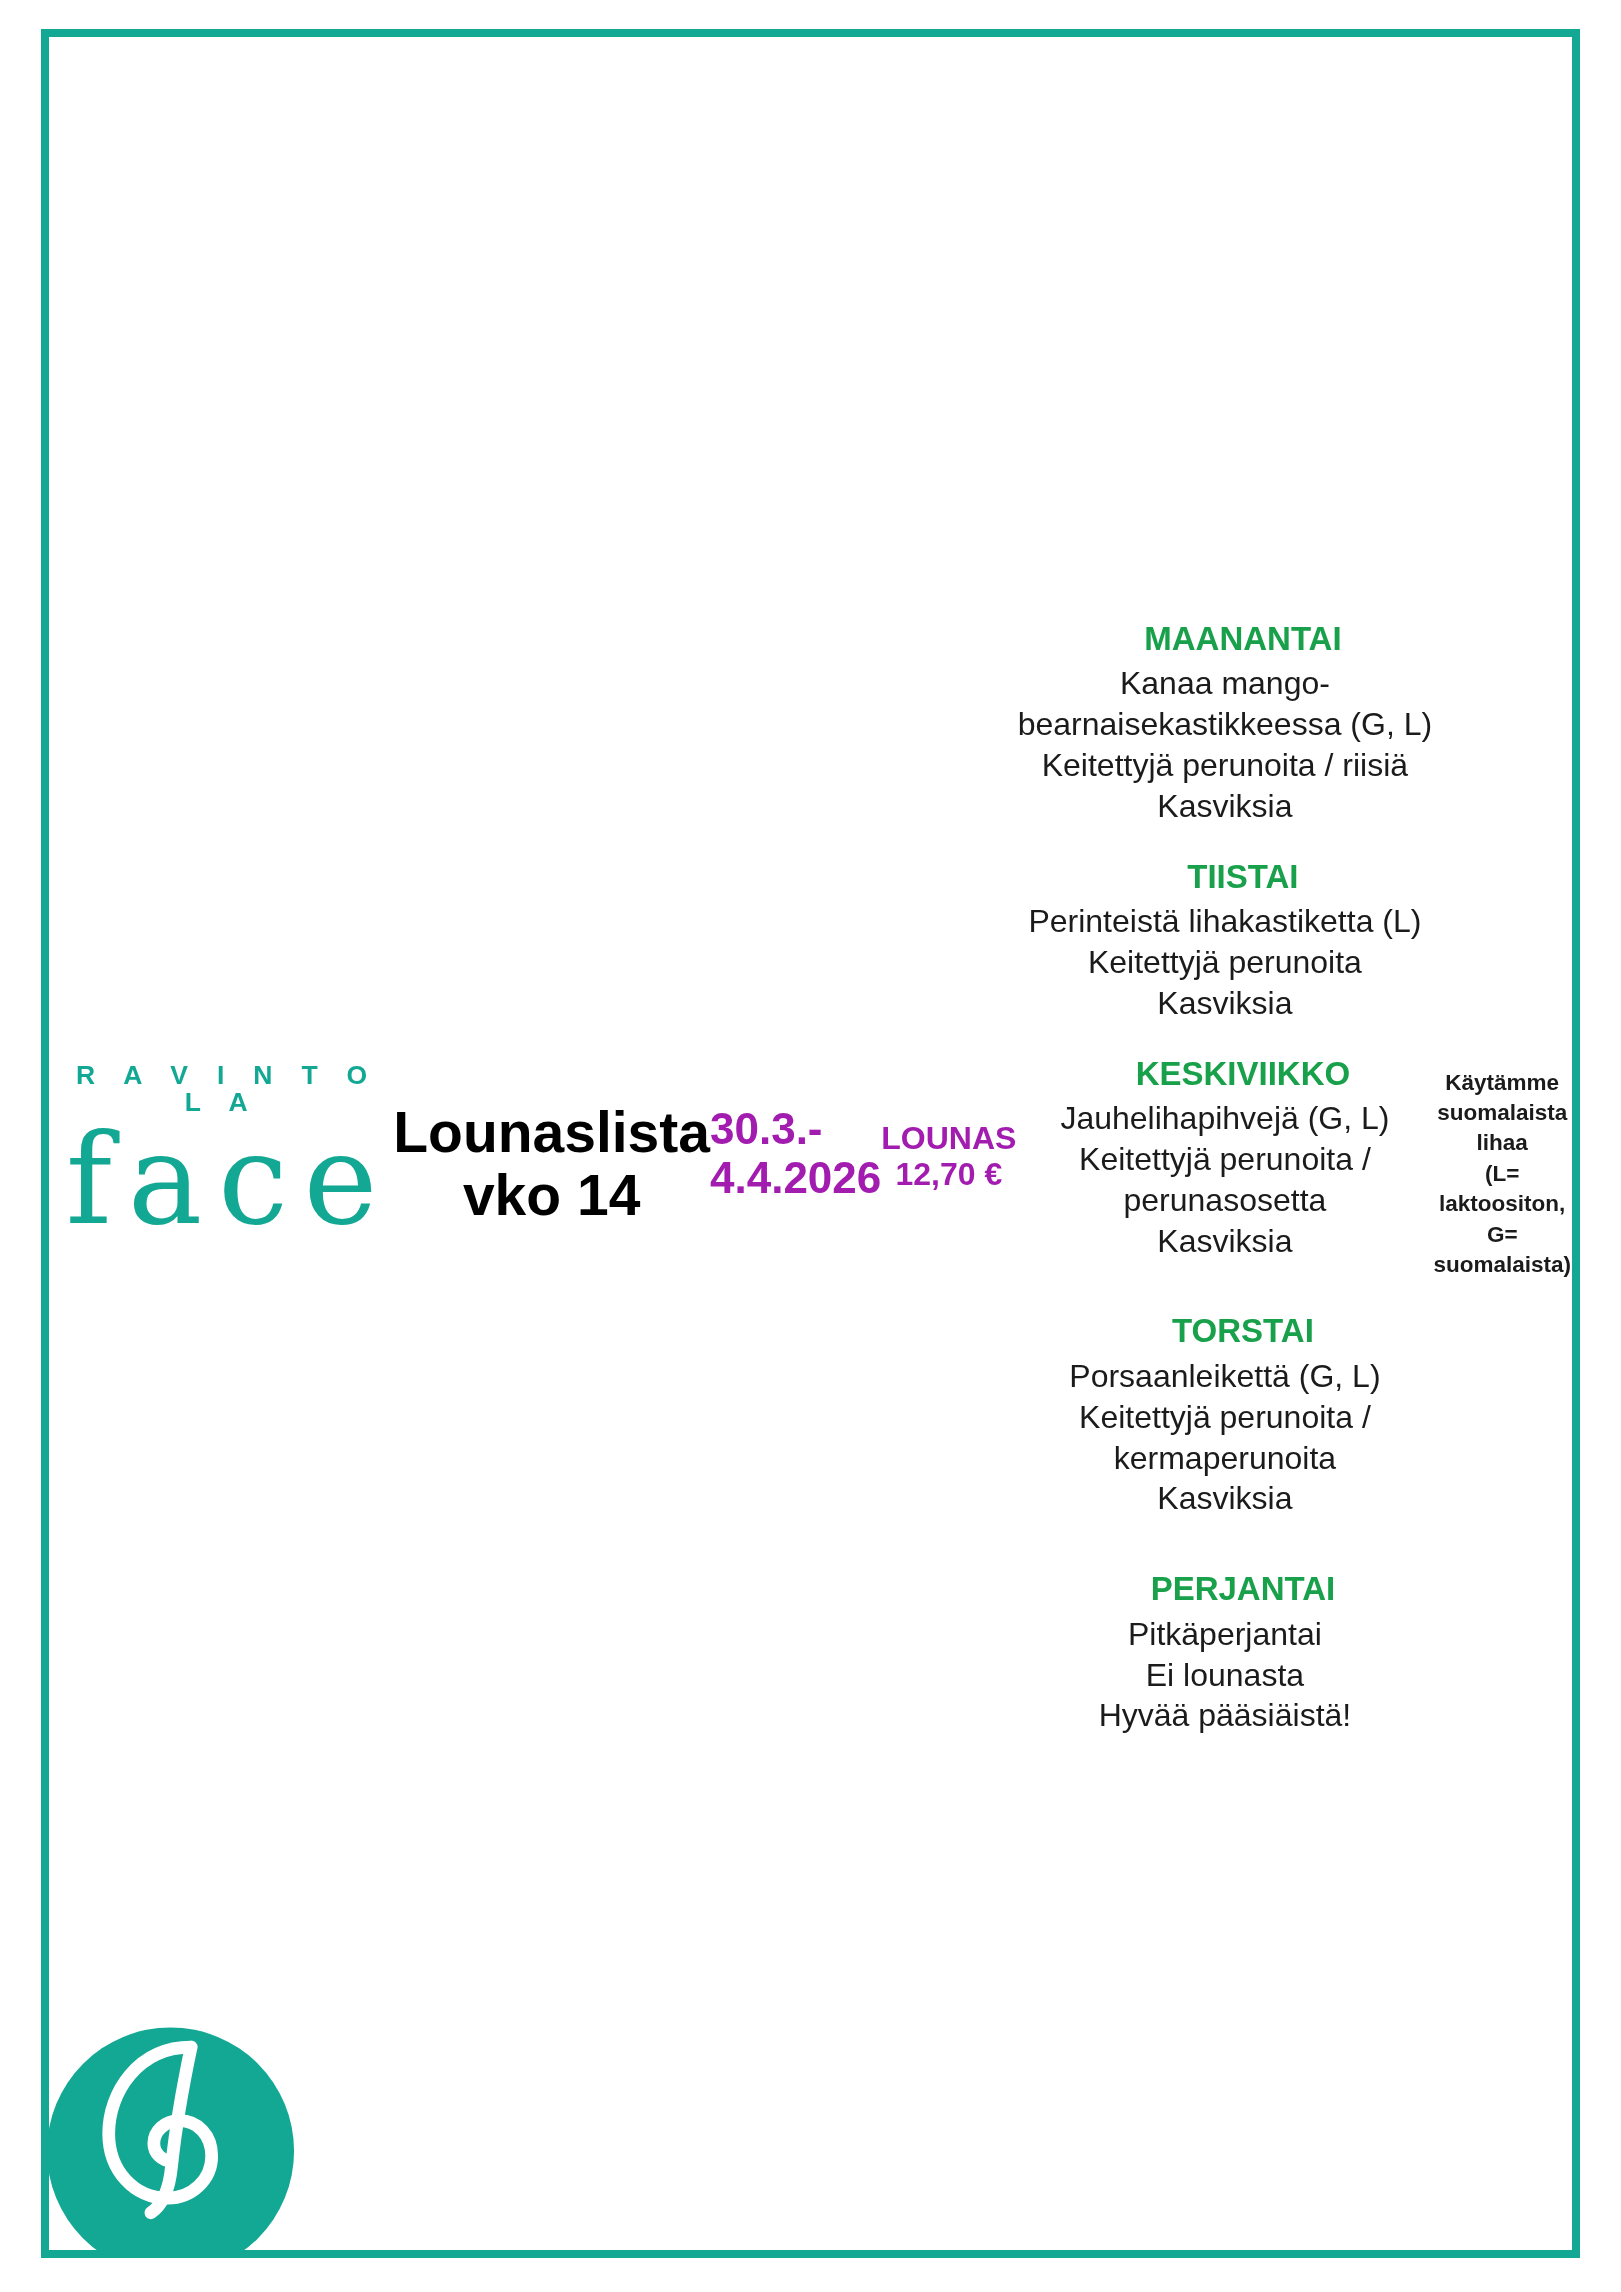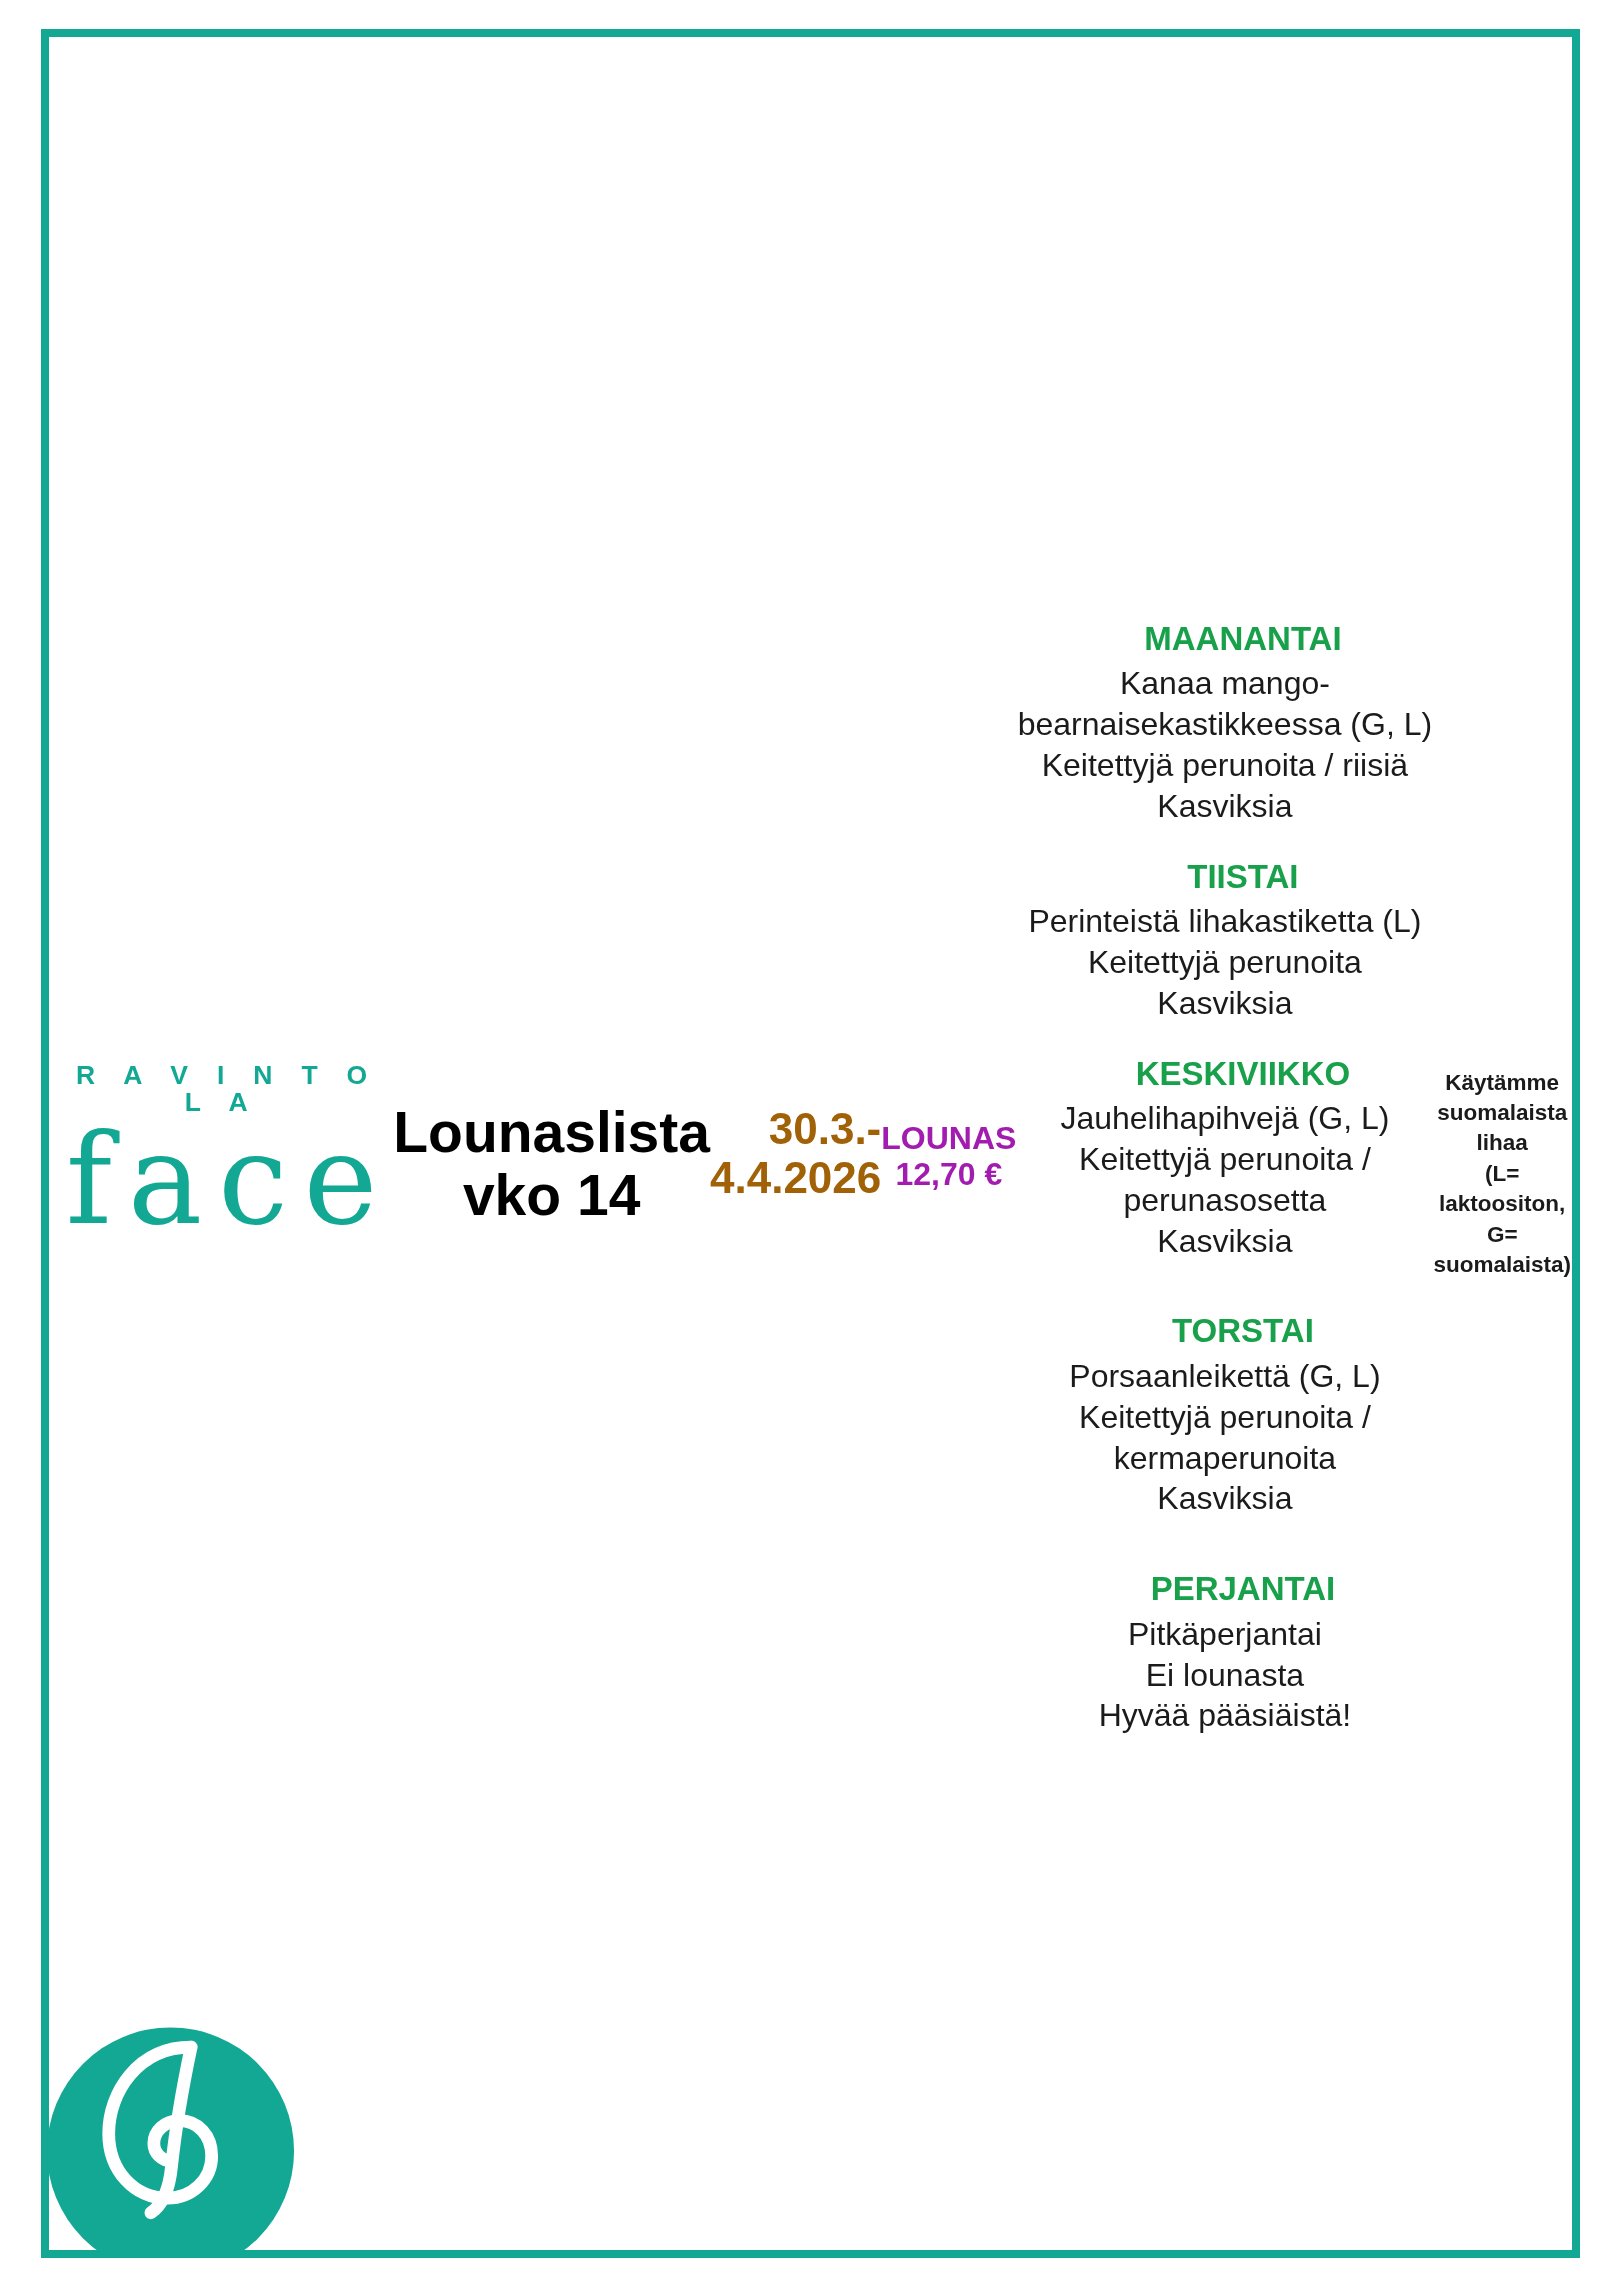--- a/index.html
+++ b/index.html
@@ -91,25 +91,25 @@
   .title {
     margin-top: 41px;
     color: #000000;
     font-size: 57px;
     font-weight: bold;
     line-height: 1.1;
     text-align: center;
   }
   .subtitle {
     margin-top: 20px;
-    color: #a16207;
+    color: #a21caf;
     font-size: 44px;
     font-weight: bold;
     line-height: 1.1;
-    text-align: right;
+    text-align: left;
   }
   .price {
     margin-top: 26px;
     color: #a21caf;
     font-size: 32px;
     font-weight: bold;
     line-height: 1.1;
     text-align: center;
   }
 

